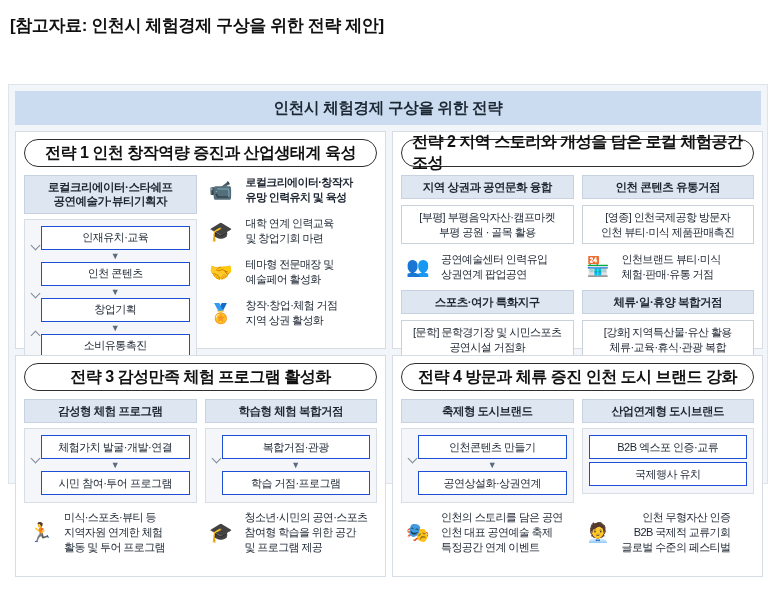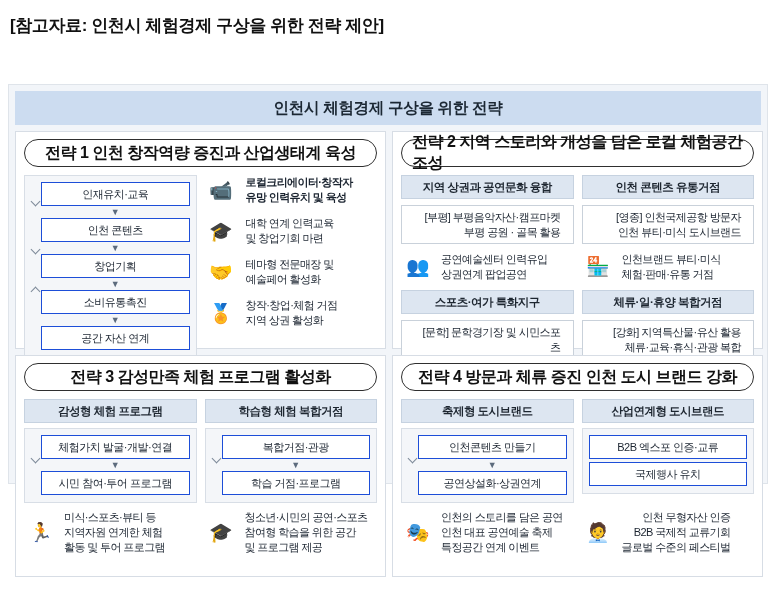--- a/index.html
+++ b/index.html
@@ -66,21 +66,21 @@
   }
   .iconrow{display:flex;align-items:center;gap:7px;margin-top:6px;}
   .iconrow:first-child{margin-top:0;}
   .ico{
     width:34px;min-width:34px;height:30px;display:flex;align-items:center;justify-content:center;
     font-size:19px;color:#3a4654;
   }
   .itxt{font-size:11px;line-height:1.35;letter-spacing:-0.6px;color:#1b2430;}
   .lblbox{
     background:#ffffff;border:1px solid #c9d1da;font-size:11px;letter-spacing:-0.55px;
-    text-align:right;padding:4px 12px;color:#1b2430;line-height:1.3;
+    text-align:center;padding:4px 2px;color:#1b2430;line-height:1.3;
   }
   .footrow{display:flex;gap:8px;margin-top:7px;}
   .foot{flex:1;display:flex;align-items:center;gap:6px;}
   .q2grid{display:flex;gap:8px;}
   .q2col{flex:1;display:flex;flex-direction:column;gap:6px;}
   .pairbox{display:flex;gap:6px;align-items:center;}
   .pairbox .ico{height:34px;}
 </style>
 </head>
 <body>
@@ -90,20 +90,22 @@
 <div class="board">
 
   <div class="board-header">인천시 체험경제 구상을 위한 전략</div>
 
   <div class="grid">
 
     <div class="quad q1">
       <div class="pill">전략 1 인천 창작역량 증진과 산업생태계 육성</div>
       <div class="cols">
         <div class="col">
+          <div class="hdr" style="white-space:pre-line;">로컬크리에이터·스타쉐프
+공연예술가·뷰티기획자</div>
           <div class="boxcol">
             <div class="chain">
               <div class="sidearrows">
                 <span style="top:10px;transform:rotate(-45deg);"></span>
                 <span style="top:58px;transform:rotate(-45deg);"></span>
                 <span style="top:100px;transform:rotate(135deg);"></span>
               </div>
               <div class="node">인재유치·교육</div>
               <div class="arrow-down">▼</div>
               <div class="node">인천 콘텐츠</div>
@@ -158,21 +160,21 @@
 공연시설 거점화</div>
           <div class="pairbox">
             <div class="ico">🏟</div>
             <div class="itxt" style="white-space:pre-line;">경기장 여가·생활스포츠
 팬타포트·K-POP 공연</div>
           </div>
         </div>
         <div class="q2col">
           <div class="hdr">인천 콘텐츠 유통거점</div>
           <div class="lblbox" style="white-space:pre-line;">[영종] 인천국제공항 방문자
-인천 뷰티·미식 도시브랜드</div>
+인천 뷰티·미식 제품판매촉진</div>
           <div class="pairbox">
             <div class="ico">🏪</div>
             <div class="itxt" style="white-space:pre-line;">인천브랜드 뷰티·미식
 체험·판매·유통 거점</div>
           </div>
           <div class="hdr">체류·일·휴양 복합거점</div>
           <div class="lblbox" style="white-space:pre-line;">[강화] 지역특산물·유산 활용
 체류·교육·휴식·관광 복합</div>
           <div class="pairbox">
             <div class="ico">👷</div>

